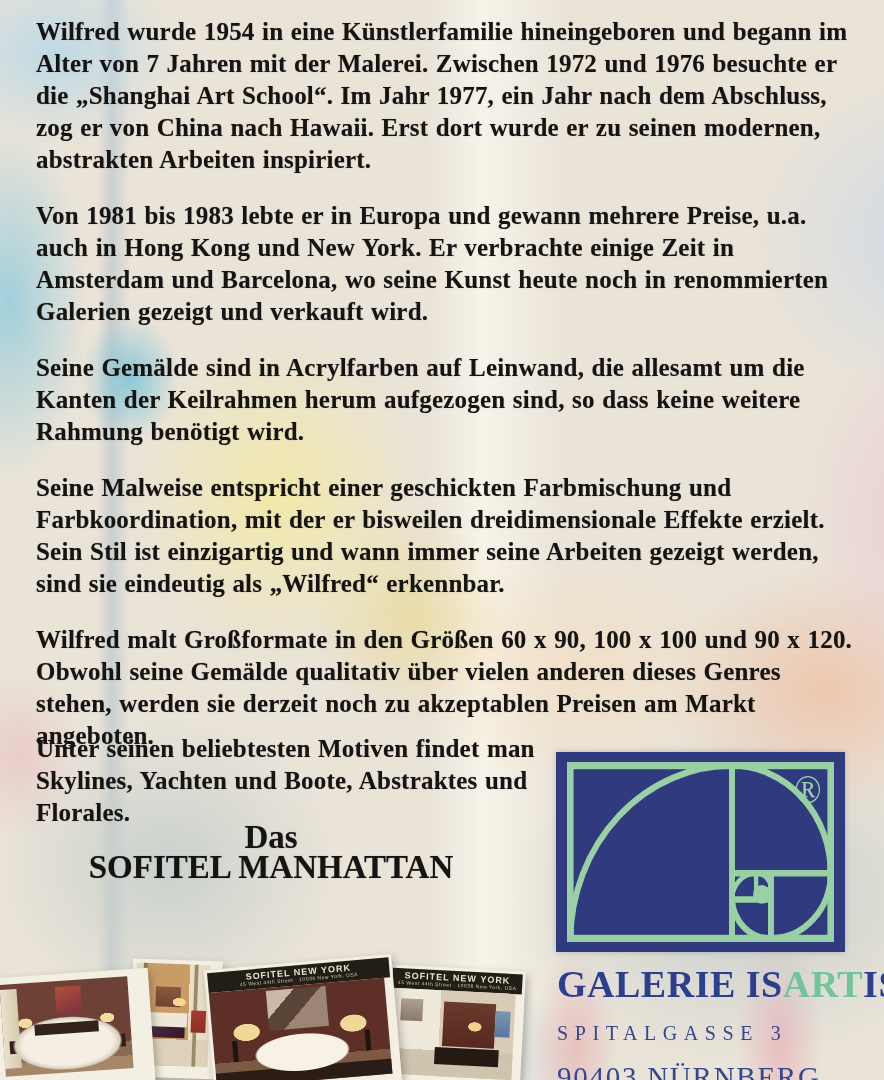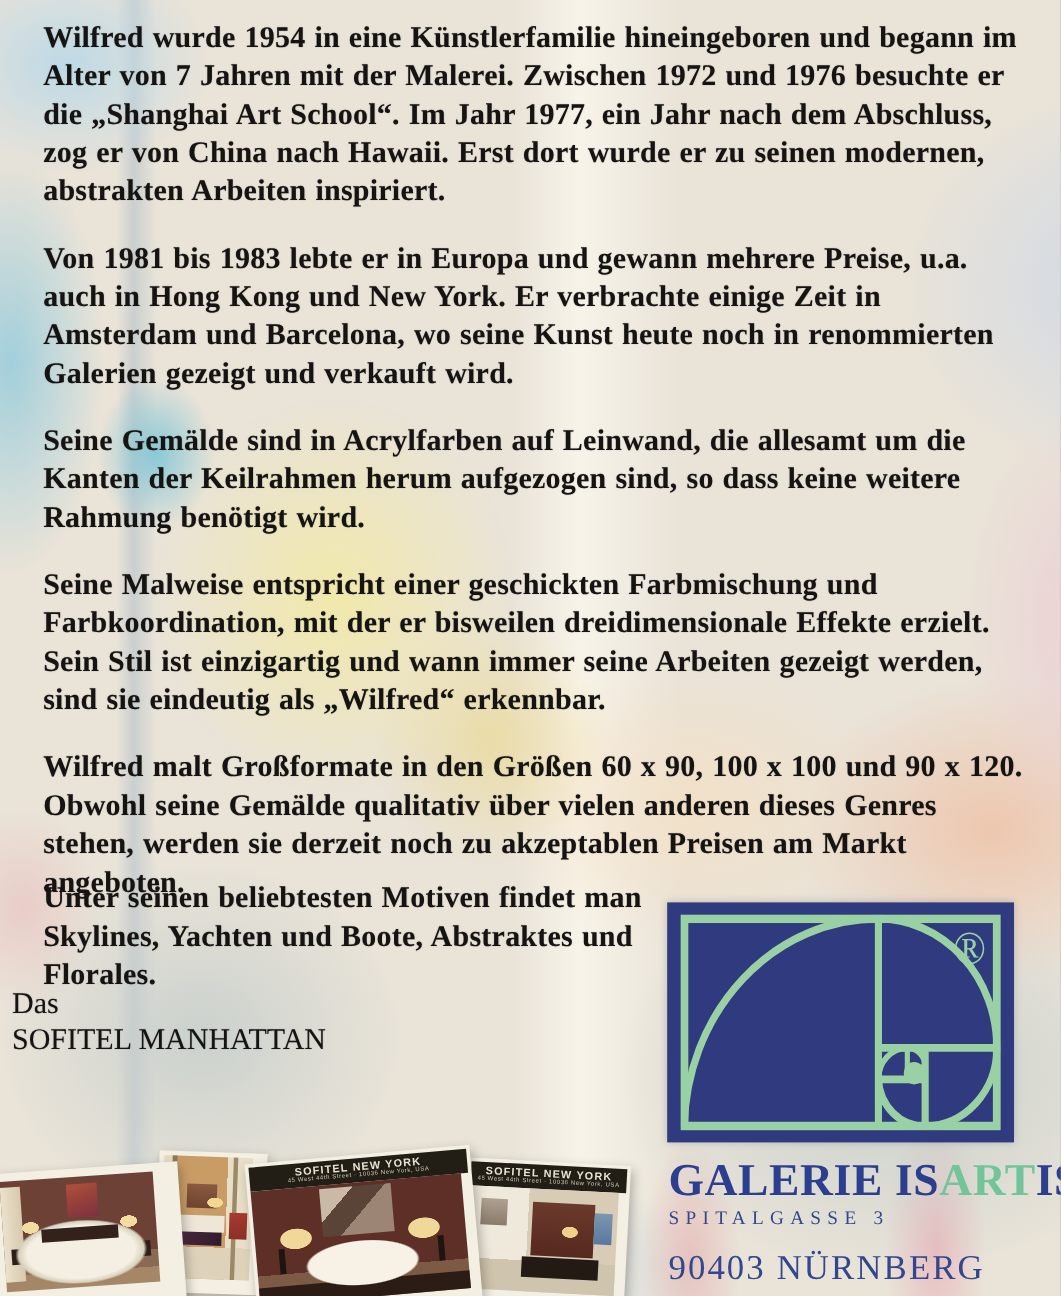--- a/index.html
+++ b/index.html
@@ -29,33 +29,33 @@
     padding-left: 44px;
   }
   
   .text-col{position:absolute;left:36px;top:16px;width:820px;}
   .text-col p, #paragraph-6{
     margin:0 0 24px 0;font-size:25px;line-height:32px;font-weight:bold;
     letter-spacing:.2px;word-spacing:1px;text-shadow:0 0 1px rgba(20,20,20,.35);
   }
   #paragraph-6{position:absolute;left:36px;top:733px;width:512px;}
   #sofitel-caption{
-    position:absolute;left:10px;top:822px;width:522px;text-align:left;
-    font-size:25px;line-height:30px;font-weight:normal;text-shadow:0 0 1px rgba(20,20,20,.35);
+    position:absolute;left:10px;top:822px;width:522px;text-align:center;
+    font-size:33px;line-height:30px;font-weight:bold;text-shadow:0 0 1px rgba(20,20,20,.35);
   }
   
   #logo-box{
     position:absolute;left:556px;top:752px;width:289px;height:200px;
     background:#2f3b7e;box-shadow:0 0 6px rgba(60,60,80,.25);
   }
   #logo-box svg{position:absolute;left:11px;top:10px;}
   #gallery-text{position:absolute;left:557px;top:962px;width:310px;color:#2c3f8e;}
   .g-name{font-size:38px;font-weight:bold;letter-spacing:.5px;white-space:nowrap;}
   .g-name .hl{color:#72c598;}
-  .g-street{font-size:16px;letter-spacing:.33em;margin-top:1px;white-space:nowrap;color:#33478f;}
+  .g-street{font-size:20px;letter-spacing:.33em;margin-top:16px;white-space:nowrap;color:#33478f;}
   .g-city{font-size:29px;letter-spacing:.06em;margin-top:16px;white-space:nowrap;color:#33478f;}
   
   .photo{position:absolute;box-shadow:2px 4px 9px rgba(50,45,40,.35);background:#f3efe3;}
   .scene{position:absolute;overflow:hidden;}
   #hotel-photo-1{left:-4px;top:973px;width:142px;height:106px;transform:rotate(-4deg);padding:7px;z-index:4;}
   #hotel-photo-1 .scene{position:relative;width:128px;height:92px;
     background:
       linear-gradient(160deg,#b05038,#7c3040) no-repeat 54% 10% / 20% 30%,
       radial-gradient(closest-side,#f2dc9e 0 68%,rgba(242,220,158,0) 70%) no-repeat 12% 42% / 16% 15%,
       radial-gradient(closest-side,#f2dc9e 0 68%,rgba(242,220,158,0) 70%) no-repeat 88% 42% / 16% 15%,

